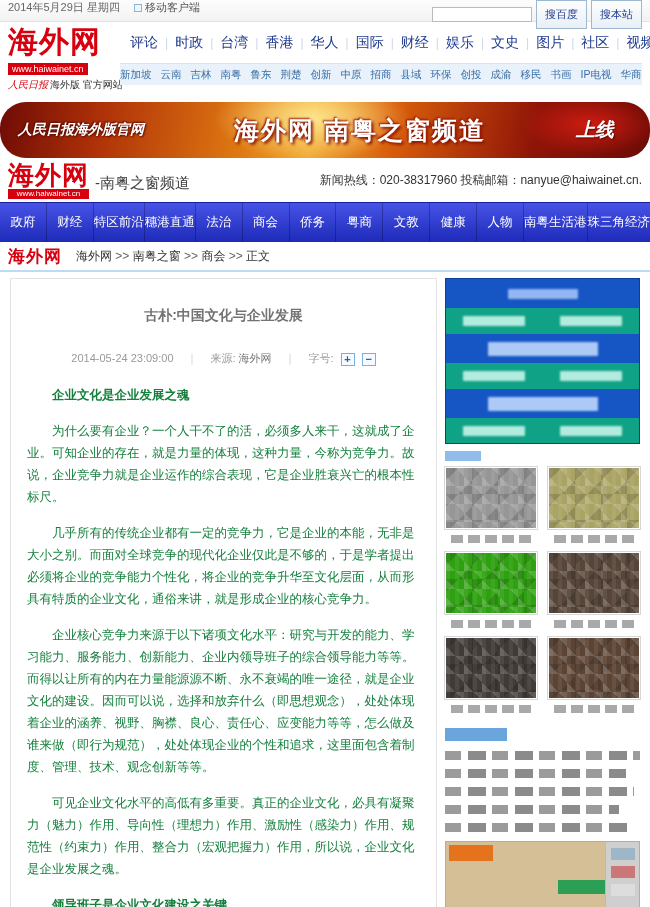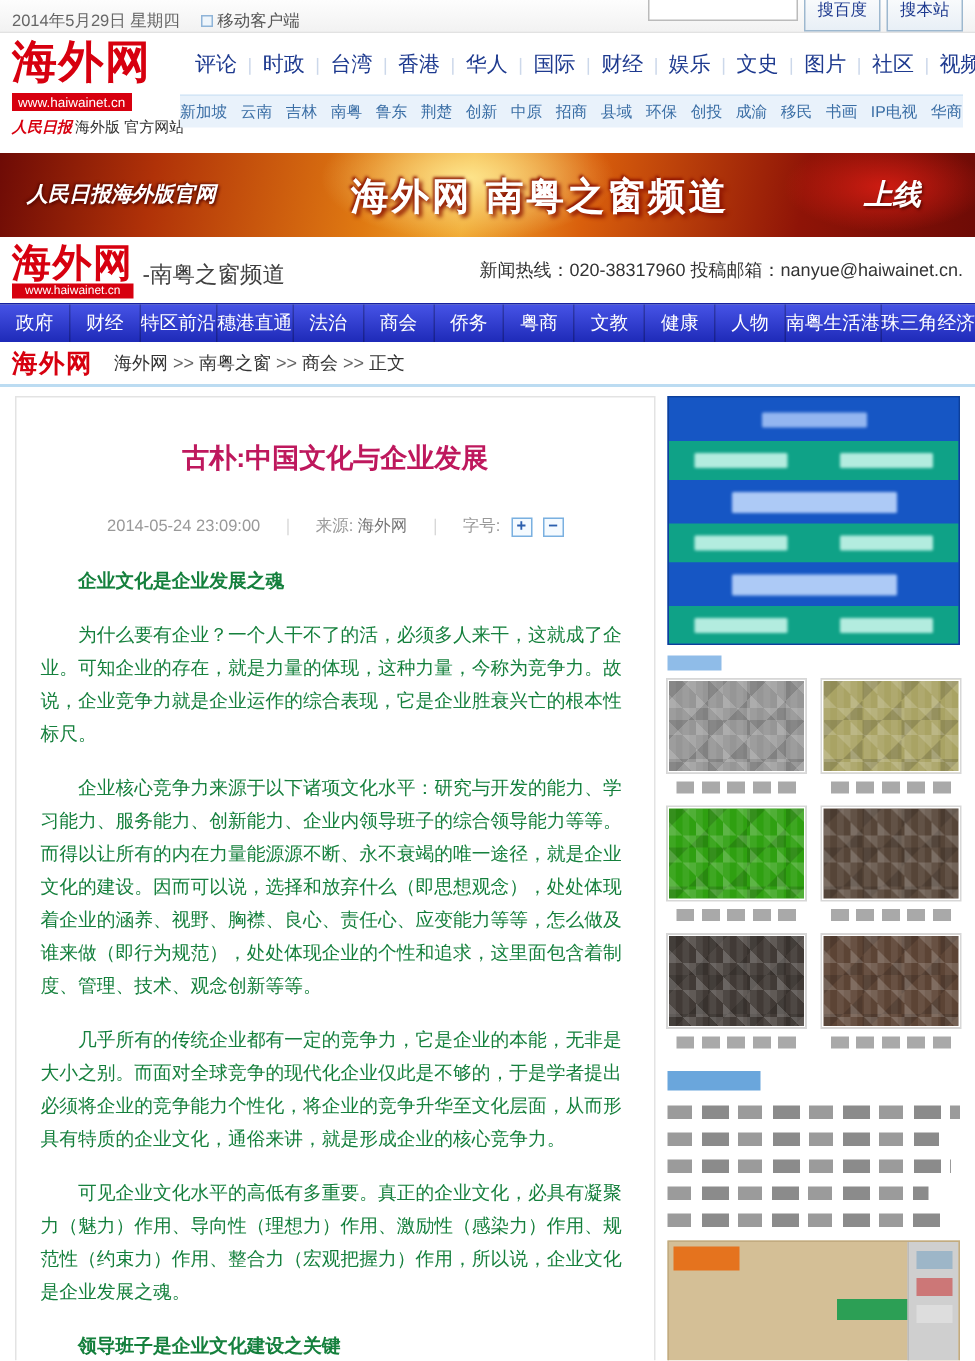--- a/index.html
+++ b/index.html
@@ -2,85 +2,85 @@
 <html style="--accent_red: #d7000f; --nav_link_blue: #1e3a8f; --channel_nav_blue: #2633cc; --link_blue: #2b5fae; --ad_blue: #1656c4; --ad_teal: #0fa287; --banner_orange: #e07a12;"><head>
 <meta charset="utf-8">
 <style>
   * { margin:0; padding:0; box-sizing:border-box; }
   html,body { background:#fff; }
   body { font-family:"Liberation Sans","DejaVu Sans",sans-serif; }
   .page { position:relative; width:650px; height:907px; margin:0 auto; background:#fff; overflow:hidden; }
 
   
   .topbar { height:22px; background:linear-gradient(#fdfdfd,#f2f2f2); border-bottom:1px solid #e2e2e2;
-            display:flex; align-items:flex-end; padding:0 8px; font-size:11px; color:#666; }
+            display:flex; align-items:flex-start; padding:0 8px; font-size:11px; color:#666; }
   .topbar .date { margin-right:14px; }
   .mobile { display:flex; align-items:center; color:#555; cursor:pointer; }
   .mob-icon { display:inline-block; width:8px; height:8px; border:1px solid #8fb4d8; margin-right:3px; background:#eef5fb; }
   .topbar-right { margin-left:auto; display:flex; align-items:center; }
   .search-input { width:100px; height:15px; border:1px solid #bbb; background:#fff; font-size:10px; padding:0 3px; }
   .btn-search { height:29px; font-size:11px; margin-left:4px; border:1px solid #9db8cf; background:linear-gradient(#fefefe,#e8eff6);
                 color:#1e3a8f; padding:0 8px; cursor:pointer; }
   .toplinks { margin-left:16px; display:flex; align-items:center; }
   .toplink { color:#1e3a8f; text-decoration:none; cursor:pointer; }
   .toplink + .toplink::before { content:"|"; color:#ccc; margin:0 7px; }
 
   
   .header { display:flex; padding:4px 8px 0 8px; }
   .logo-block { width:112px; flex:none; }
   .logo-text { font-size:30px; font-weight:bold; color:var(--accent_red,#d7000f); line-height:32px; letter-spacing:1px; }
   .logo-url { display:inline-block; background:var(--accent_red,#d7000f); color:#fff; font-size:9px; padding:1px 4px; margin-top:1px; }
   .logo-sub { font-size:10px; color:#333; margin-top:2px; white-space:nowrap; }
-  .logo-sub .paper { color:var(--accent_red,#d7000f); font-weight:bold; font-style:italic; margin-right:2px; }
+  .logo-sub .paper { color:var(--accent_red,#d7000f); font-weight:normal; font-style:italic; margin-right:2px; }
   .nav-block { flex:1; min-width:0; }
   .main-nav { display:flex; align-items:center; height:34px; padding-left:10px; }
   .main-nav a { color:#1e3a8f; font-size:14px; text-decoration:none; white-space:nowrap; cursor:pointer; }
   .main-nav a + a::before { content:"|"; color:#ccd8ea; margin:0 7px; font-size:12px; }
   .sub-nav { display:flex; align-items:center; height:22px; margin-top:3px; background:#e9f2fb;
              border-top:1px solid #d4e6f6; padding-left:0; }
   .sub-nav a { color:#3a6ea5; font-size:10.5px; text-decoration:none; white-space:nowrap; margin-right:9px; cursor:pointer; }
 
   
   .banner { height:56px; margin-top:10px; position:relative; overflow:hidden;
             background:
               radial-gradient(ellipse 140px 60px at 48% 30%, rgba(255,235,150,.9), rgba(255,180,60,0) 70%),
-              linear-gradient(100deg,#6e0b06 0%, #b03208 16%, #e07a12 38%, #f0a830 48%, #d95f0c 60%, #8f1407 82%, #6e0b06 100%); }
+              linear-gradient(100deg,#6e0b06 0%, #b03208 16%, #e07a12 38%, #f0a830 48%, #d95f0c 60%, #8f1407 82%, #6e0b06 100%); border-radius: 26px; }
   .banner::after { content:""; position:absolute; right:0; top:0; width:200px; height:56px;
                    background:radial-gradient(ellipse 90px 40px at 70% 40%, rgba(220,30,20,.85), rgba(150,10,8,0) 75%); }
   .banner-inner { position:relative; z-index:2; display:flex; align-items:center; height:100%; padding:0 18px; }
   .banner-left { color:#fff; font-size:14px; font-weight:bold; font-style:italic; text-shadow:1px 1px 2px #5a0800, -1px -1px 2px #5a0800; }
   .banner-center { flex:1; text-align:center; color:#fff; font-size:25px; font-weight:bold;
                    text-shadow:2px 2px 3px #8a1000, -1px -1px 2px #8a1000; letter-spacing:2px; }
   .banner-right { color:#fff; font-size:19px; font-weight:bold; font-style:italic; text-shadow:1px 1px 2px #5a0800; margin-right:18px; }
 
   
   .channel-header { display:flex; align-items:center; height:44px; padding:0 8px; }
   .ch-logo { line-height:1; }
   .ch-logo .logo-text2 { font-size:26px; font-weight:bold; color:var(--accent_red,#d7000f); letter-spacing:1px; }
   .ch-logo .logo-url2 { display:block; background:var(--accent_red,#d7000f); color:#fff; font-size:8px; text-align:center; padding:1px 2px; margin-top:1px; }
   .ch-name { font-size:15px; color:#404040; margin-left:6px; margin-top:6px; }
   .hotline { margin-left:auto; font-size:12px; color:#333; }
 
   
-  .channel-nav { display:flex; height:26px; background:linear-gradient(#4653e6,#1e2ab8); border-top:1px solid #1520a0; }
+  .channel-nav { display:flex; height:40px; background:linear-gradient(#4653e6,#1e2ab8); border-top:1px solid #1520a0; }
   .channel-nav a { flex:1; display:flex; align-items:center; justify-content:center; color:#fff; font-size:12.5px;
                    text-decoration:none; white-space:nowrap; border-right:1px solid rgba(0,0,20,.28); cursor:pointer; }
   .channel-nav a:last-child { border-right:none; }
 
   
   .breadcrumb-bar { display:flex; align-items:center; height:30px; padding:0 8px; border-bottom:2px solid #bcdcf2; }
   .bc-logo { font-size:17px; font-weight:bold; color:var(--accent_red,#d7000f); letter-spacing:1px; }
   .trail { margin-left:14px; font-size:12px; color:#333; }
   .crumb { color:#333; text-decoration:none; cursor:pointer; }
   .crumb:not(:last-child)::after { content:" >> "; color:#666; cursor:default; }
 
   
   .main { display:flex; padding:6px 10px 0 10px; gap:8px; align-items:flex-start; }
   .article-box { width:427px; flex:none; border:1px solid #e3e3e3; background:#fff; min-height:640px; padding:28px 16px 20px 16px; }
-  .article-title { text-align:center; font-size:18px; font-weight:bold; color:#be185d; }
+  .article-title { text-align:center; font-size:14px; font-weight:bold; color:#737373; }
   .article-meta { text-align:center; font-size:11px; color:#999; margin-top:26px; }
   .article-meta .sep { color:#ccc; margin:0 10px; }
   .source-link { color:#777; text-decoration:none; cursor:pointer; }
   .fs-btn { display:inline-block; width:14px; height:13px; line-height:11px; text-align:center; border:1px solid #7ab0e0;
             color:#2b5fae; font-size:11px; font-weight:bold; background:#f4faff; margin-left:4px; vertical-align:middle; cursor:pointer; }
   .article-body { margin-top:18px; }
   .blk { font-size:12.5px; line-height:22px; color:#15803d; text-indent:2em; margin:14px 0; }
   .blk-h { font-weight:bold; color:#15803d; }
 
   
@@ -233,22 +233,22 @@
         <a class="source-link">海外网</a>
         <span class="sep">｜</span>
         <span>字号:</span>
         <span class="fs-btn">+</span>
         <span class="fs-btn">−</span>
       </div>
       <div class="article-body">
 
       <div class="blk blk-h">企业文化是企业发展之魂</div>
           <div class="blk blk-p">为什么要有企业？一个人干不了的活，必须多人来干，这就成了企业。可知企业的存在，就是力量的体现，这种力量，今称为竞争力。故说，企业竞争力就是企业运作的综合表现，它是企业胜衰兴亡的根本性标尺。</div>
+          <div class="blk blk-p">几乎所有的传统企业都有一定的竞争力，它是企业的本能，无非是大小之别。而面对全球竞争的现代化企业仅此是不够的，于是学者提出必须将企业的竞争能力个性化，将企业的竞争升华至文化层面，从而形具有特质的企业文化，通俗来讲，就是形成企业的核心竞争力。</div>
           <div class="blk blk-p">企业核心竞争力来源于以下诸项文化水平：研究与开发的能力、学习能力、服务能力、创新能力、企业内领导班子的综合领导能力等等。而得以让所有的内在力量能源源不断、永不衰竭的唯一途径，就是企业文化的建设。因而可以说，选择和放弃什么（即思想观念），处处体现着企业的涵养、视野、胸襟、良心、责任心、应变能力等等，怎么做及谁来做（即行为规范），处处体现企业的个性和追求，这里面包含着制度、管理、技术、观念创新等等。</div>
-          <div class="blk blk-p">几乎所有的传统企业都有一定的竞争力，它是企业的本能，无非是大小之别。而面对全球竞争的现代化企业仅此是不够的，于是学者提出必须将企业的竞争能力个性化，将企业的竞争升华至文化层面，从而形具有特质的企业文化，通俗来讲，就是形成企业的核心竞争力。</div>
           <div class="blk blk-p">可见企业文化水平的高低有多重要。真正的企业文化，必具有凝聚力（魅力）作用、导向性（理想力）作用、激励性（感染力）作用、规范性（约束力）作用、整合力（宏观把握力）作用，所以说，企业文化是企业发展之魂。</div>
           <div class="blk blk-h">领导班子是企业文化建设之关键</div>
         </div>
 
     </div>
 
     <div class="sidebar">
       <div class="ad-box mosaic">
         <div class="ad-row blue">
             <div class="blob b-sm"></div>

